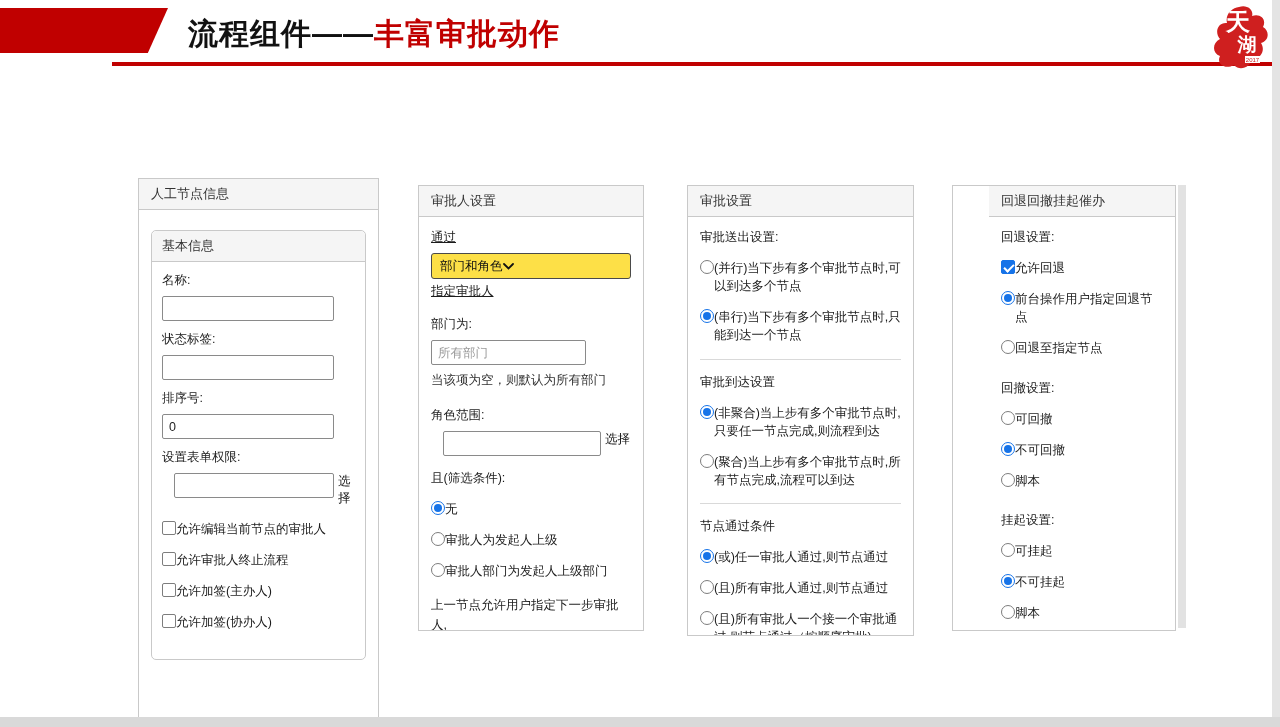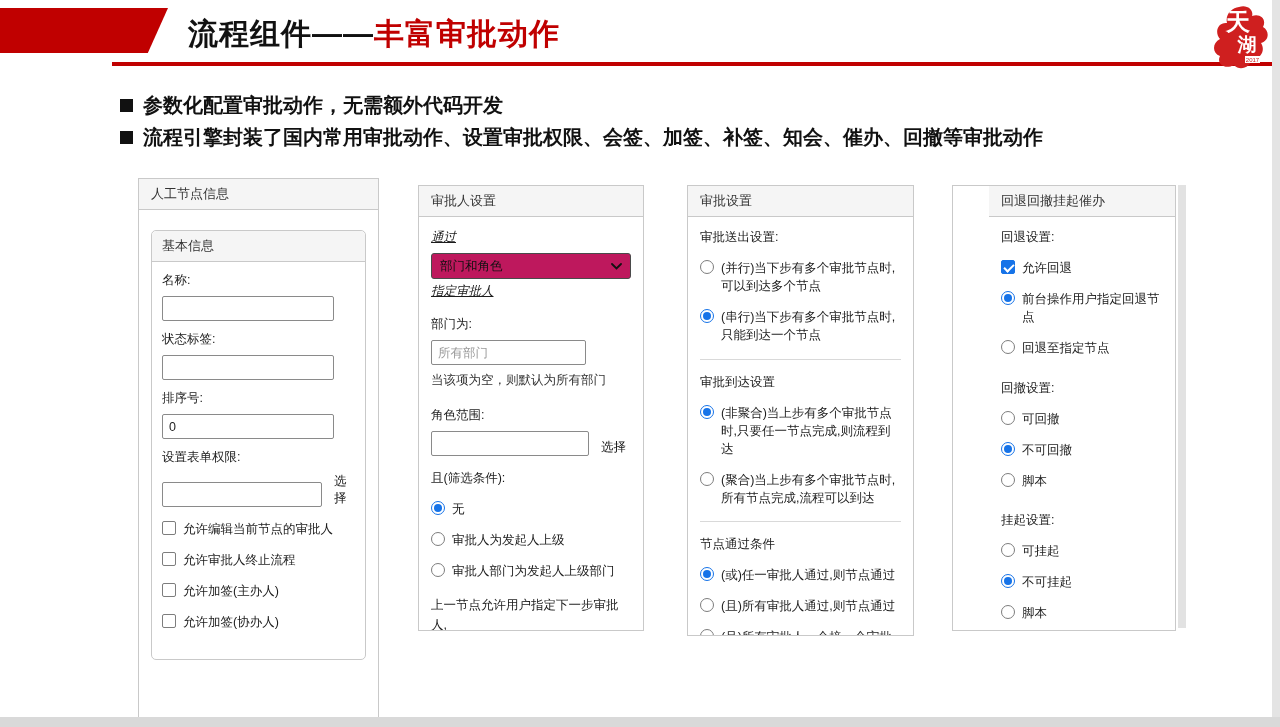--- a/index.html
+++ b/index.html
@@ -26,35 +26,35 @@
   .bullet-text { font-size:20px; font-weight:bold; color:#111; line-height:1.35; white-space:nowrap; }
 
   
   .panel { position:absolute; background:#fff; border:1px solid #c9c9c9; overflow:hidden; }
   .panel-h { height:31px; line-height:30px; background:#f5f5f5; border-bottom:1px solid #c9c9c9;
              padding:0 12px; font-size:13px; color:#333; }
   .panel-b { padding:10px 12px; font-size:12.5px; color:#1c1c1c; }
 
   .lbl { display:block; margin:10px 0 7px; color:#1c1c1c; }
   .lbl.first { margin-top:2px; }
-  .lbl-u { text-decoration:underline;font-style:italic; }
+  .lbl-u { text-decoration:underline; }
   .hint { margin:7px 0 2px; color:#333; }
 
   .tinput { display:block; width:172px; height:25px; border:1px solid #8a8a8a; border-radius:2px;
             padding:0 6px; font-size:12.5px; font-family:inherit; color:#1c1c1c; background:#fff; }
   .tinput::placeholder { color:#9a9a9a; }
-  .row { display:flex; align-items:flex-end; gap:12px; }
+  .row { display:flex; align-items:flex-start; gap:4px;margin-left:12px; }
   .choose { color:#111; cursor:pointer; }
 
-  .selectbox { width:100%; height:26px; border:1px solid #4a4a4a; border-radius:3px; background:#be185d;
-               display:flex; align-items:center; justify-content:space-between; padding:0 8px; margin:2px 0 4px; }
+  .selectbox { width:100%; height:26px; border:1px solid #4a4a4a; border-radius:3px; background:#fde047;
+               display:flex; align-items:center; padding:0 8px; margin:2px 0 4px; }
   .selectbox .val { font-size:12.5px; color:#111; }
 
   
-  .opt { display:flex; align-items:flex-start; gap:7px; margin:13px 0; line-height:1.45; }
+  .opt { display:flex; align-items:flex-start; margin:13px 0; line-height:1.45; }
   .radio { width:14px; height:14px; border:1px solid #7d7d7d; border-radius:50%; background:#fff;
            flex:none; margin-top:1px; position:relative; }
   .radio.on { border-color:#1673e8; }
   .radio.on::after { content:""; position:absolute; inset:2px; border-radius:50%; background:#1673e8; }
   .cbox { width:14px; height:14px; border:1px solid #7d7d7d; border-radius:2px; background:#fff;
           flex:none; margin-top:1px; position:relative; }
   .cbox.on { background:#1673e8; border-color:#1673e8; }
   .cbox.on::after { content:""; position:absolute; left:2px; top:3px; width:8px; height:4px;
                     border-left:2px solid #fff; border-bottom:2px solid #fff; transform:rotate(-45deg); }
 
@@ -86,30 +86,20 @@
   <div class="title-rule"></div>
 
   <svg class="logo" viewBox="0 0 58 66">
     <path fill="#cf1f1f" d="M27 1 C35 -2 42 4 40 10 C48 7 55 13 51 21 C58 25 57 35 49 37 C54 45 48 54 40 52 C39 61 28 66 22 59 C13 64 4 58 8 50 C0 47 0 37 8 33 C2 26 6 16 15 17 C13 8 20 2 27 1 Z"></path>
     <text x="26" y="24" font-size="24" font-weight="bold" fill="#fff" text-anchor="middle">天</text>
     <text x="35" y="45" font-size="19" font-weight="bold" fill="#fff" text-anchor="middle">湖</text>
     <rect x="33" y="50" width="15" height="7" fill="#fff"></rect>
     <text x="40.5" y="56" font-size="6" fill="#cf1f1f" text-anchor="middle">2017</text>
   </svg>
 
-  <div class="bullets">
-    <div class="bullet-row">
-      <span class="bullet-sq"></span>
-      <span class="bullet-text">参数化配置审批动作，无需额外代码开发</span>
-    </div>
-    <div class="bullet-row">
-      <span class="bullet-sq"></span>
-      <span class="bullet-text">流程引擎封装了国内常用审批动作、设置审批权限、会签、加签、补签、知会、催办、回撤等审批动作</span>
-    </div>
-  </div>
 
   <div class="panel p1">
     <div class="panel-h">人工节点信息</div>
     <div class="panel-b">
       <div class="inner">
         <div class="inner-h">基本信息</div>
         <div class="inner-b">
           <label class="lbl first">名称:</label>
           <input class="tinput" value="" style="">
           <label class="lbl">状态标签:</label>

